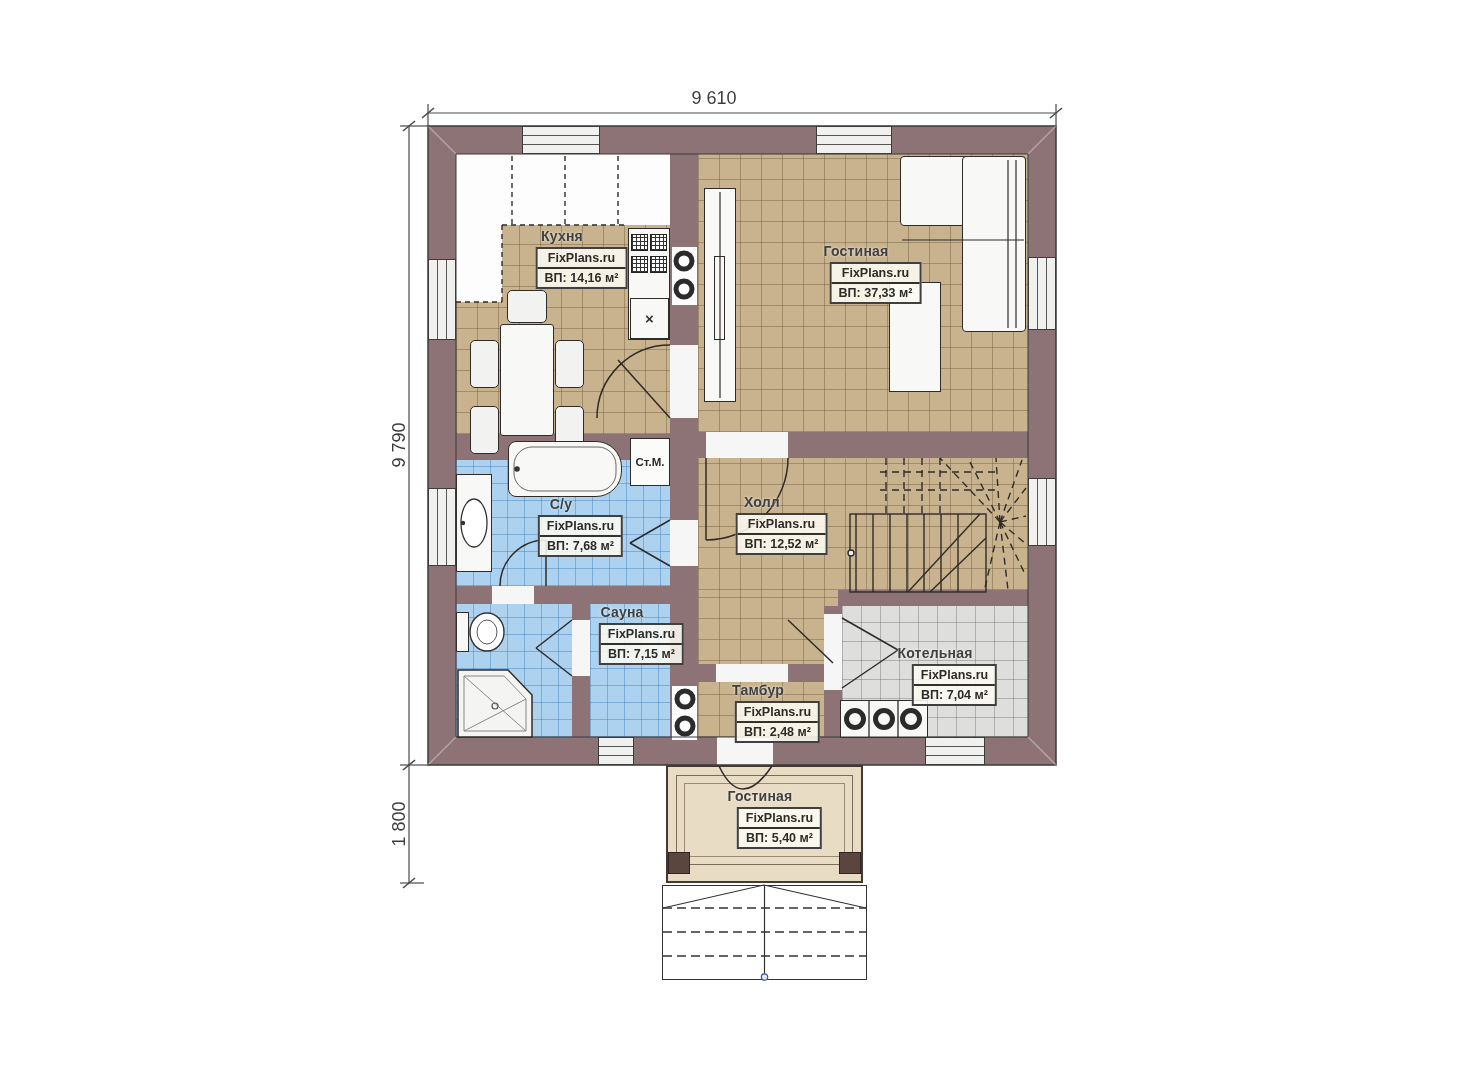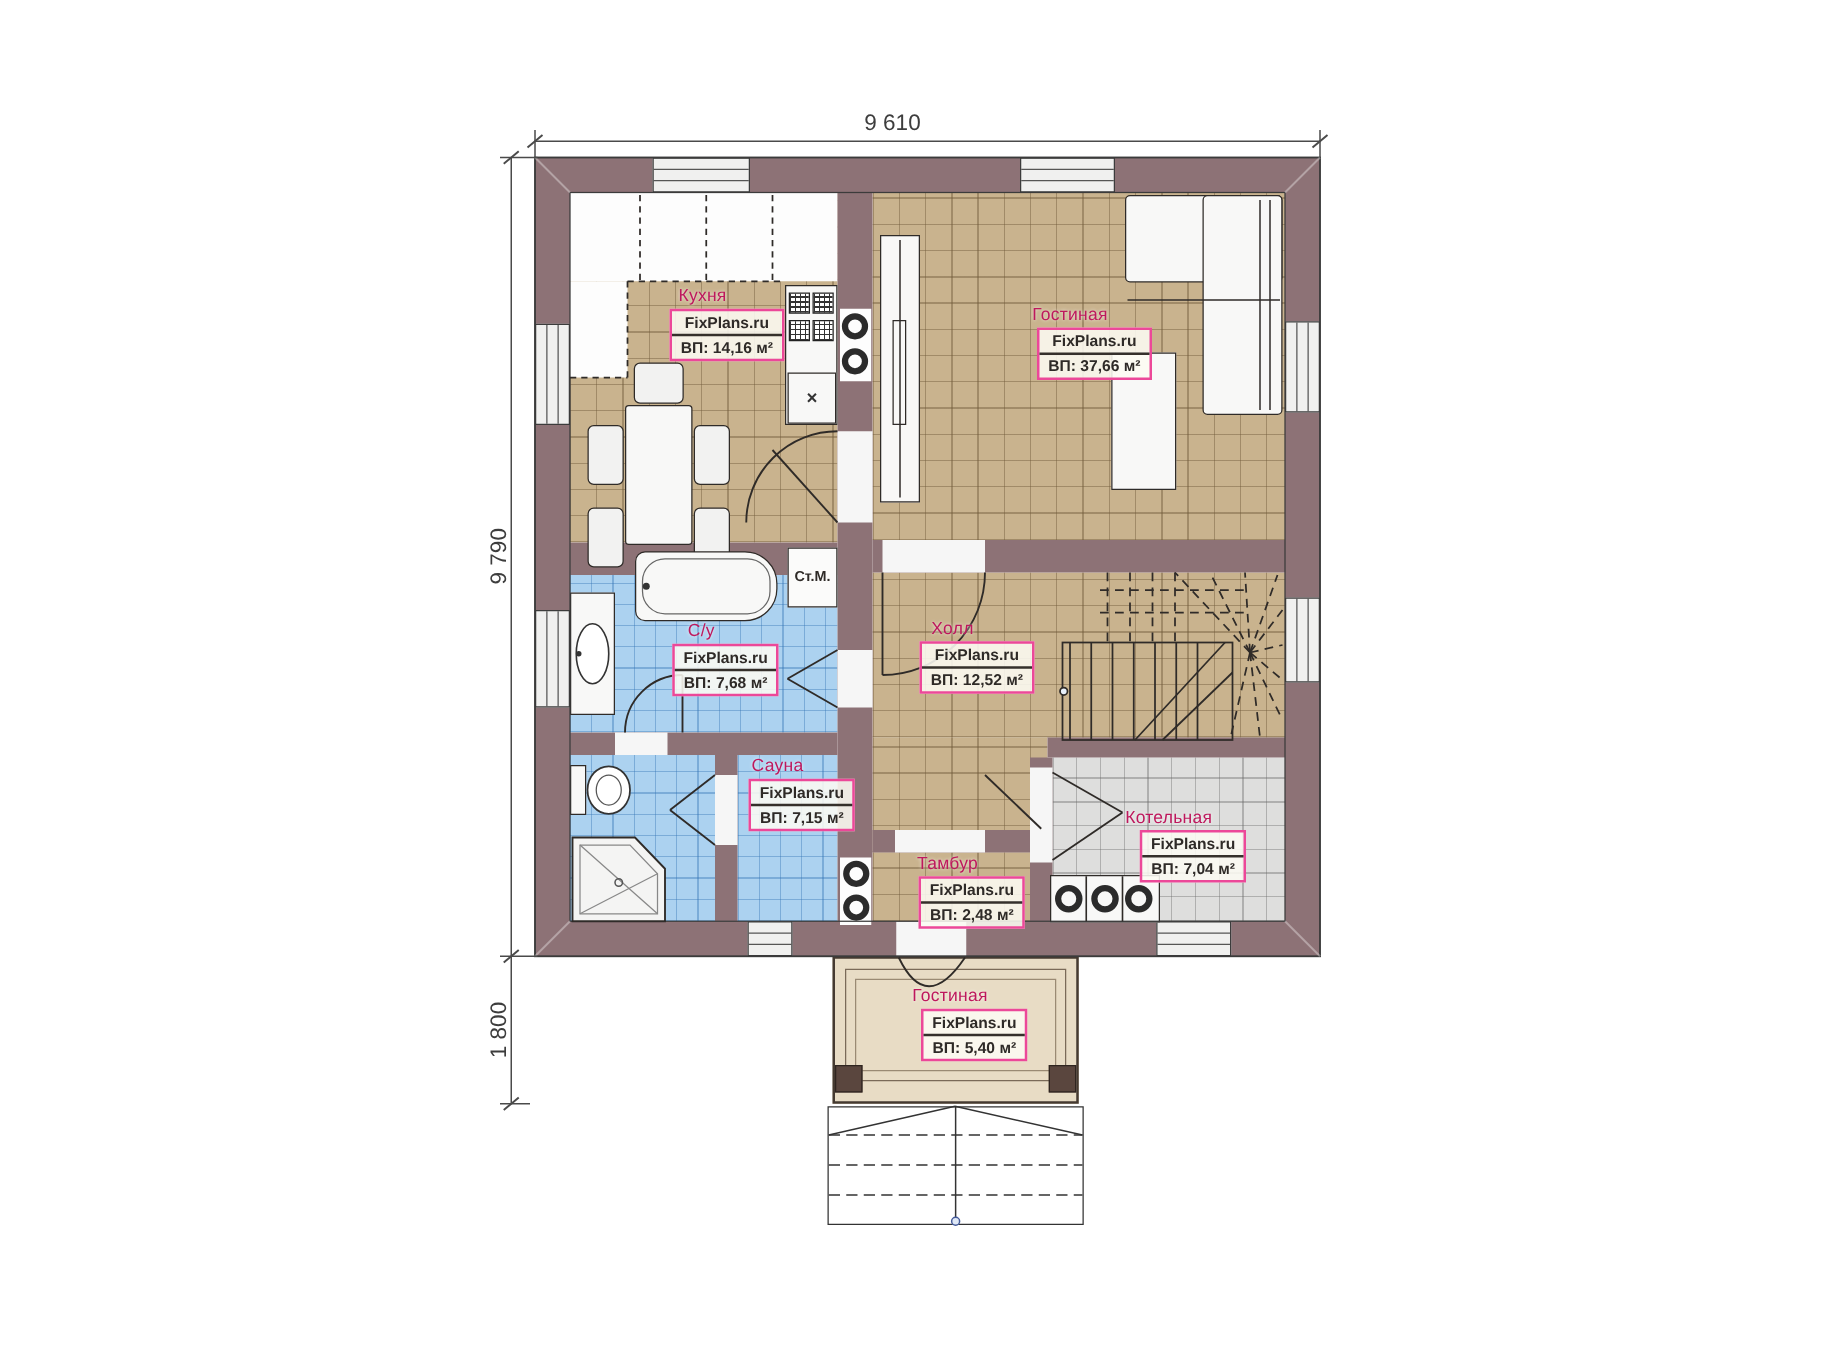--- a/index.html
+++ b/index.html
@@ -22,23 +22,23 @@
   .chair{background:#f2f2f1;border:1.5px solid #2f2b28;border-radius:5px;}
   .win{background:#f0f0ef;border:1px solid #3c3c3c;}
   .win-h{background-image:linear-gradient(#555,#555),linear-gradient(#555,#555);
          background-size:100% 1px,100% 1px;background-position:0 30%,0 68%;background-repeat:no-repeat;}
   .win-v{background-image:linear-gradient(#555,#555),linear-gradient(#555,#555);
          background-size:1px 100%,1px 100%;background-position:30% 0,68% 0;background-repeat:no-repeat;}
   .hatch{background-color:#fff;border:1px solid #222;
     background-image:repeating-linear-gradient(0deg,#333 0 1px,transparent 1px 4px),
                      repeating-linear-gradient(90deg,#333 0 1px,transparent 1px 4px);}
   .room-label{position:absolute;transform:translateX(-50%);text-align:center;z-index:40;}
-  .room-name{font-size:14px;font-weight:normal;color:#be185d;letter-spacing:.2px;white-space:nowrap;
+  .room-name{font-size:14px;font-weight:bold;color:#404040;letter-spacing:.2px;white-space:nowrap;
              text-shadow:0 0 3px rgba(255,255,255,.8);}
-  .area-box{display:inline-block;border:2px solid #ec4899;background:rgba(252,250,243,.88);
+  .area-box{display:inline-block;border:2px solid #404040;background:rgba(252,250,243,.88);
             margin-top:3px;margin-left:39px;}
   .area-row{font-size:12.5px;font-weight:bold;color:#2e2a27;padding:1px 7px;white-space:nowrap;
             line-height:16px;}
   .area-row + .area-row{border-top:2px solid #35302b;}
   .dim-text{position:absolute;font-size:18px;color:#3d3d3d;white-space:nowrap;z-index:40;}
   .stm-box{position:absolute;background:#fbfbfa;border:1.5px solid #2f2b28;z-index:22;
            display:flex;align-items:center;justify-content:center;
            font-size:11.5px;font-weight:bold;color:#2e2a27;box-sizing:border-box;}
   .sink-x{position:absolute;display:flex;align-items:center;justify-content:center;
           font-size:15px;font-weight:bold;color:#333;z-index:23;}
@@ -272,21 +272,21 @@
     <div class="area-box">
       <div class="area-row">FixPlans.ru</div>
       <div class="area-row">ВП: 14,16 м²</div>
     </div>
   </div>
 
   <div class="room-label" style="left:856px;top:243px">
     <div class="room-name">Гостиная</div>
     <div class="area-box">
       <div class="area-row">FixPlans.ru</div>
-      <div class="area-row">ВП: 37,66 м²</div>
+      <div class="area-row">ВП: 37,33 м²</div>
     </div>
   </div>
 
   <div class="room-label" style="left:561px;top:496px">
     <div class="room-name">С/у</div>
     <div class="area-box">
       <div class="area-row">FixPlans.ru</div>
       <div class="area-row">ВП: 7,68 м²</div>
     </div>
   </div>

